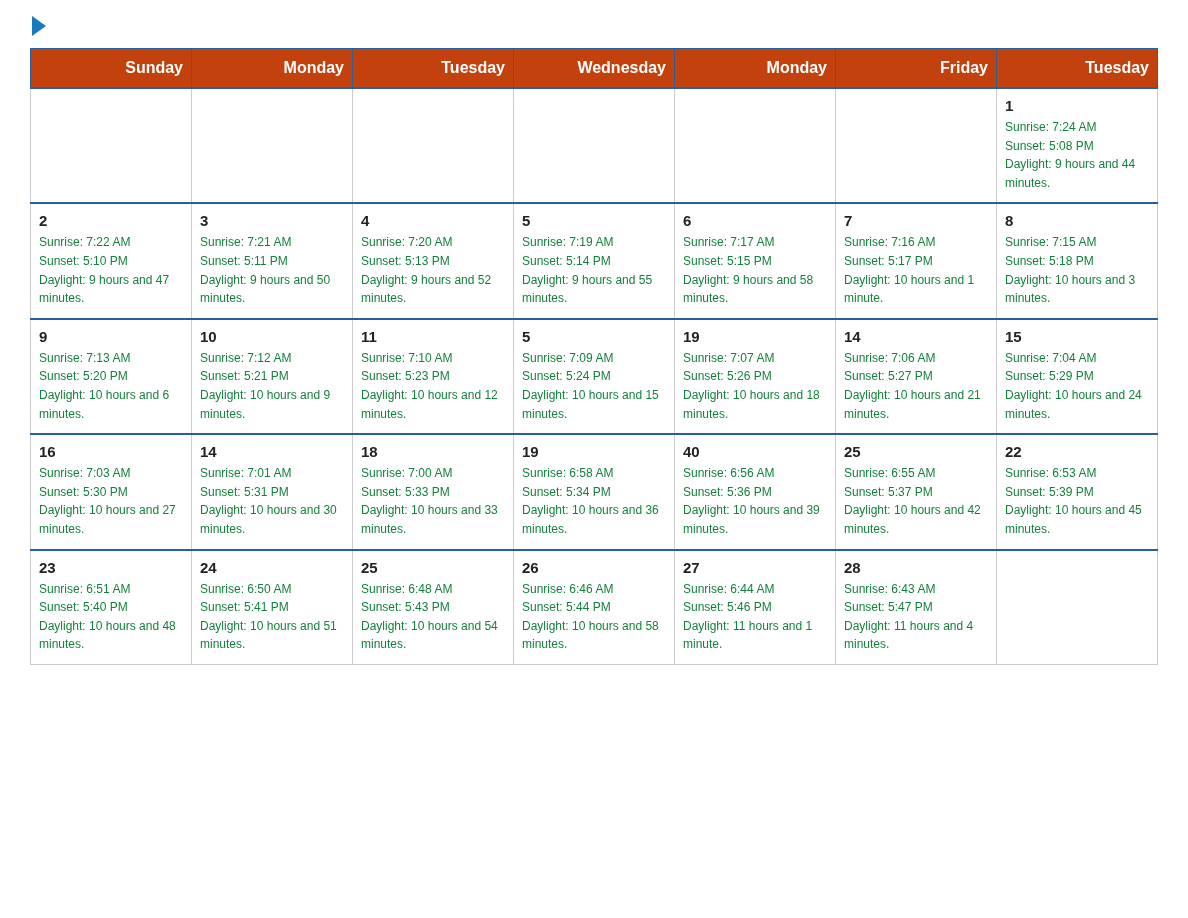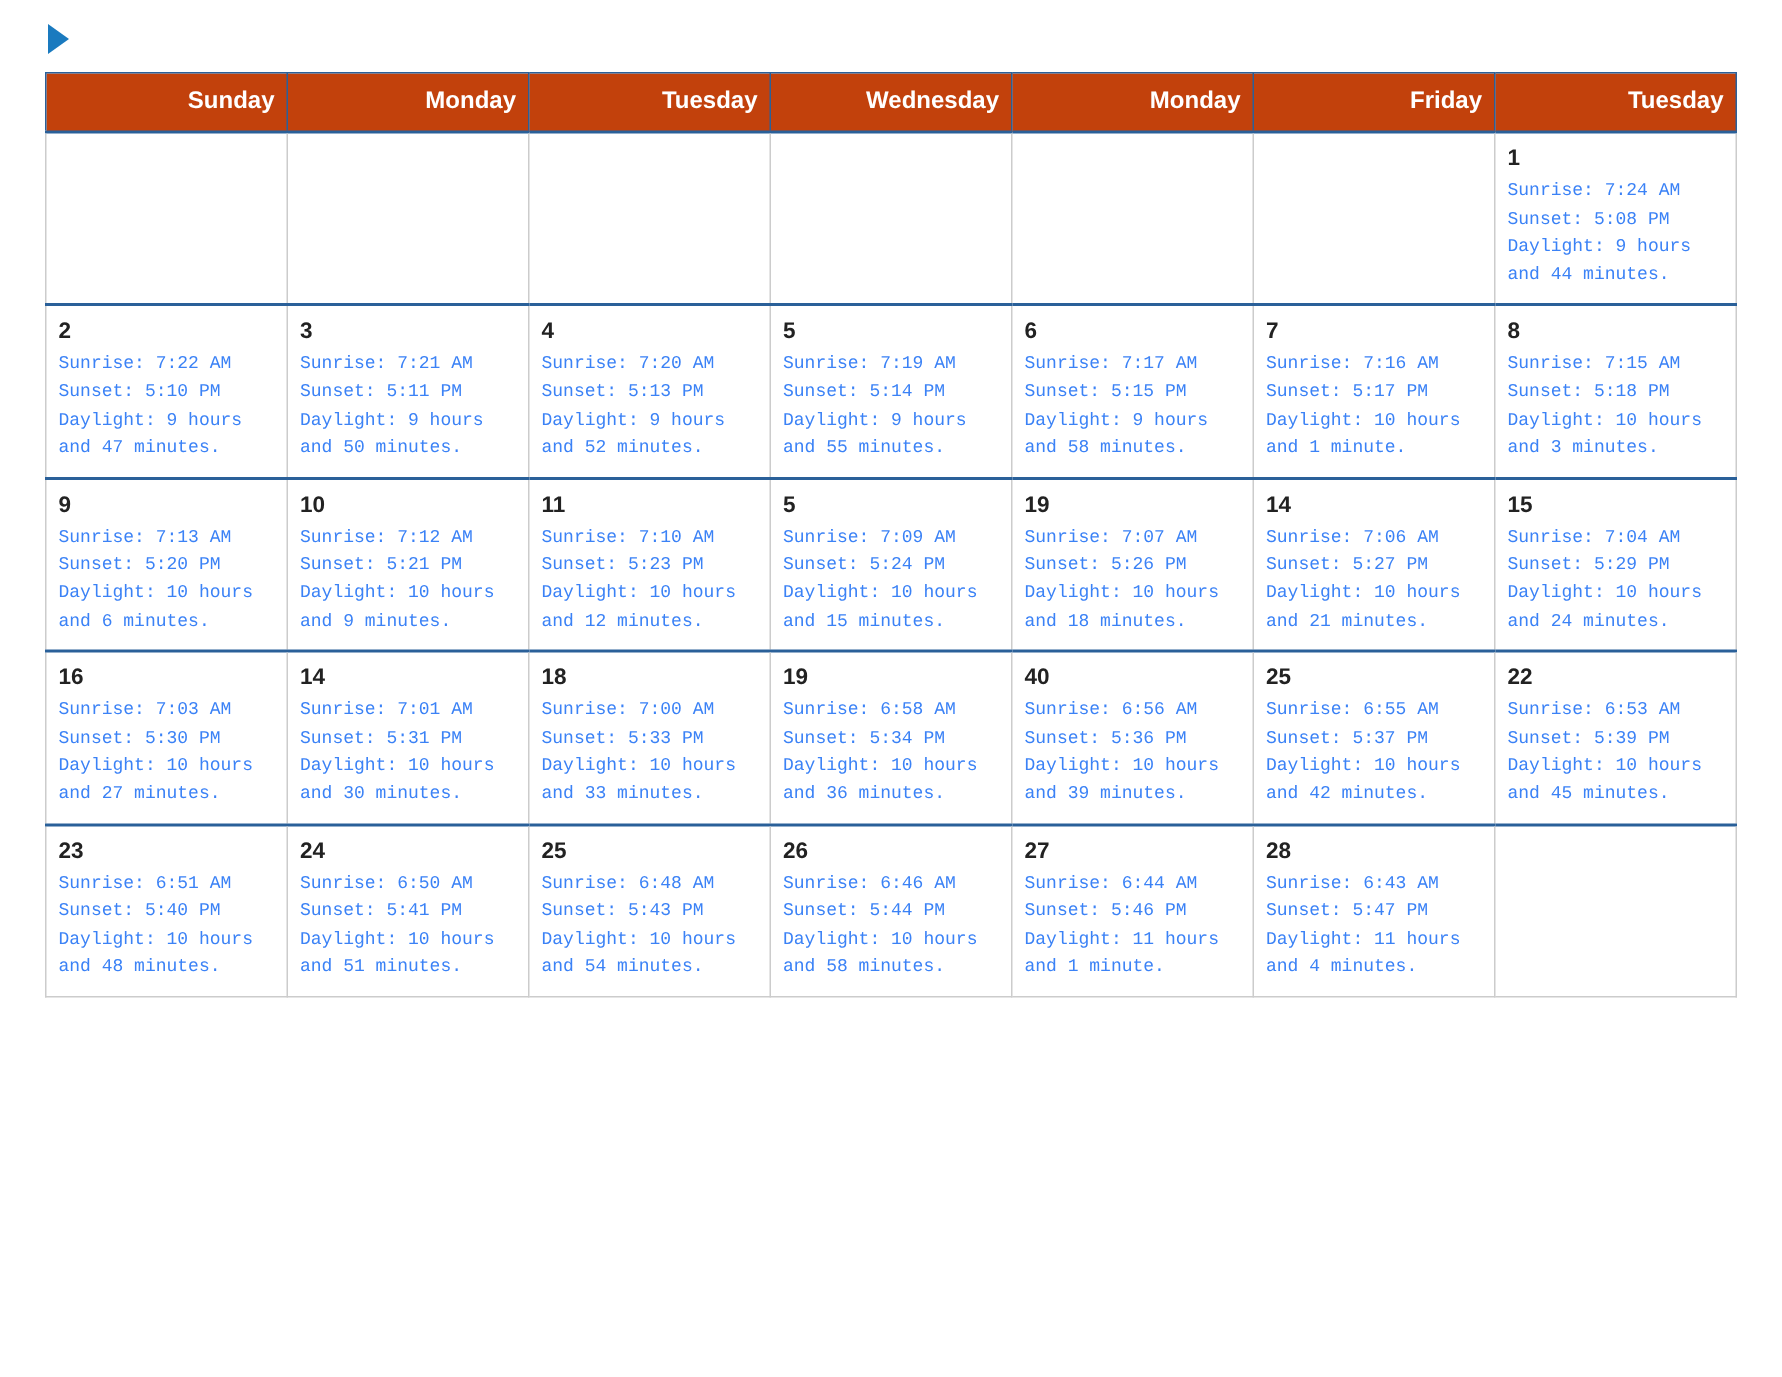--- a/index.html
+++ b/index.html
@@ -82,23 +82,22 @@
     .calendar tr td {
       border-top: 2px solid #2a6099;
     }
     .day-number {
       font-size: 15px;
       font-weight: bold;
       margin-bottom: 4px;
     }
     .day-info {
       font-size: 12px;
-      color: #3b82f6;
+      color: #15803d;
       line-height: 1.55;
-      font-family: Liberation Mono, monospace;
     }
     .empty-cell {
       background: #f5f5f5;
     }
   </style>
 </head>
 <body>
 
 <div class="header">
   <div class="logo">

